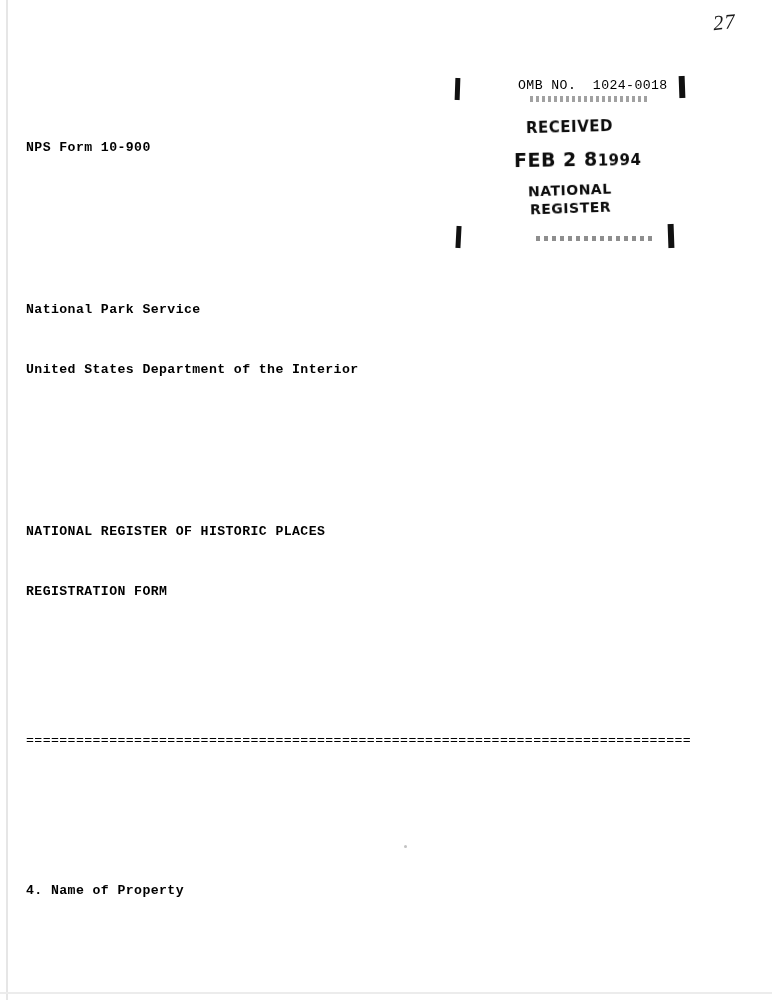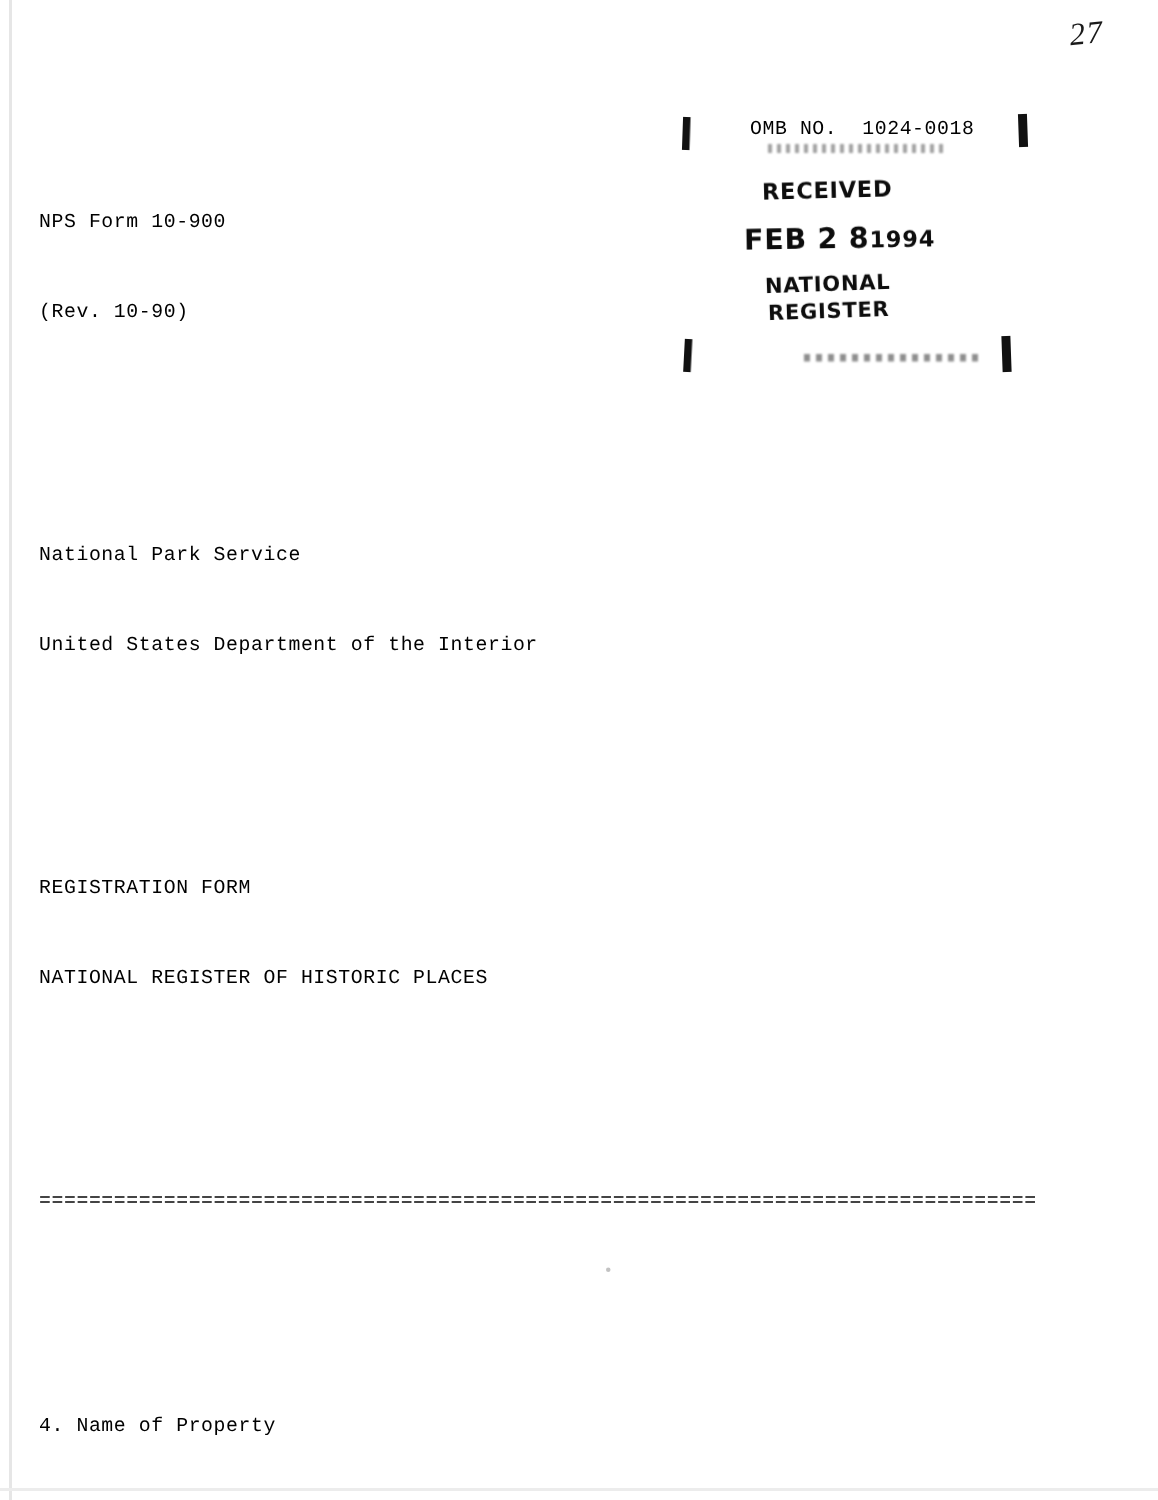--- a/index.html
+++ b/index.html
@@ -52,37 +52,37 @@
     position: absolute;
     left: 26px;
     top: 78px;
     width: 716px;
     font-size: 13.2px;
     line-height: 20px;
     letter-spacing: 0.4px;
     white-space: pre;
   }
 
-  .line { white-space: pre; }
+  .line { white-space: pre; font-weight: bold; }
   .gap-sm { height: 14px; }
   .gap-md { height: 22px; }
 
   .rule {
     font-size: 13.2px;
     line-height: 9px;
     letter-spacing: 0.4px;
     overflow: hidden;
     white-space: pre;
     height: 11px;
   }
 
   
   .stamp-area {
     position: absolute;
-    left: 412px;
+    left: 430px;
     top: 70px;
     width: 300px;
     height: 180px;
     text-align: center;
   }
   .omb {
     position: absolute;
     left: 88px;
     top: 8px;
     font-size: 13.2px;
@@ -181,31 +181,30 @@
   <div class="mark mark-a"></div>
   <div class="mark mark-b"></div>
   <div class="mark mark-c"></div>
   <div class="mark mark-d"></div>
   <div class="smudge-1"></div>
   <div class="speck" style="left:404px; top:845px;"></div>
 
   <div class="doc">
 
     <div class="line">NPS Form 10-900</div>
-    <div class="line">(Rev. 10-90)</div>
 
     <div class="gap-md"></div>
 
     <div class="line">National Park Service</div>
     <div class="line">United States Department of the Interior</div>
 
     <div class="gap-md"></div>
 
+    <div class="line">NATIONAL REGISTER OF HISTORIC PLACES</div>
     <div class="line">REGISTRATION FORM</div>
-    <div class="line">NATIONAL REGISTER OF HISTORIC PLACES</div>
 
     <div class="gap-sm"></div>
 
     <div class="rule">================================================================================</div>
 
     <div class="gap-sm"></div>
 
     <div class="line">4. Name of Property</div>
 
     

